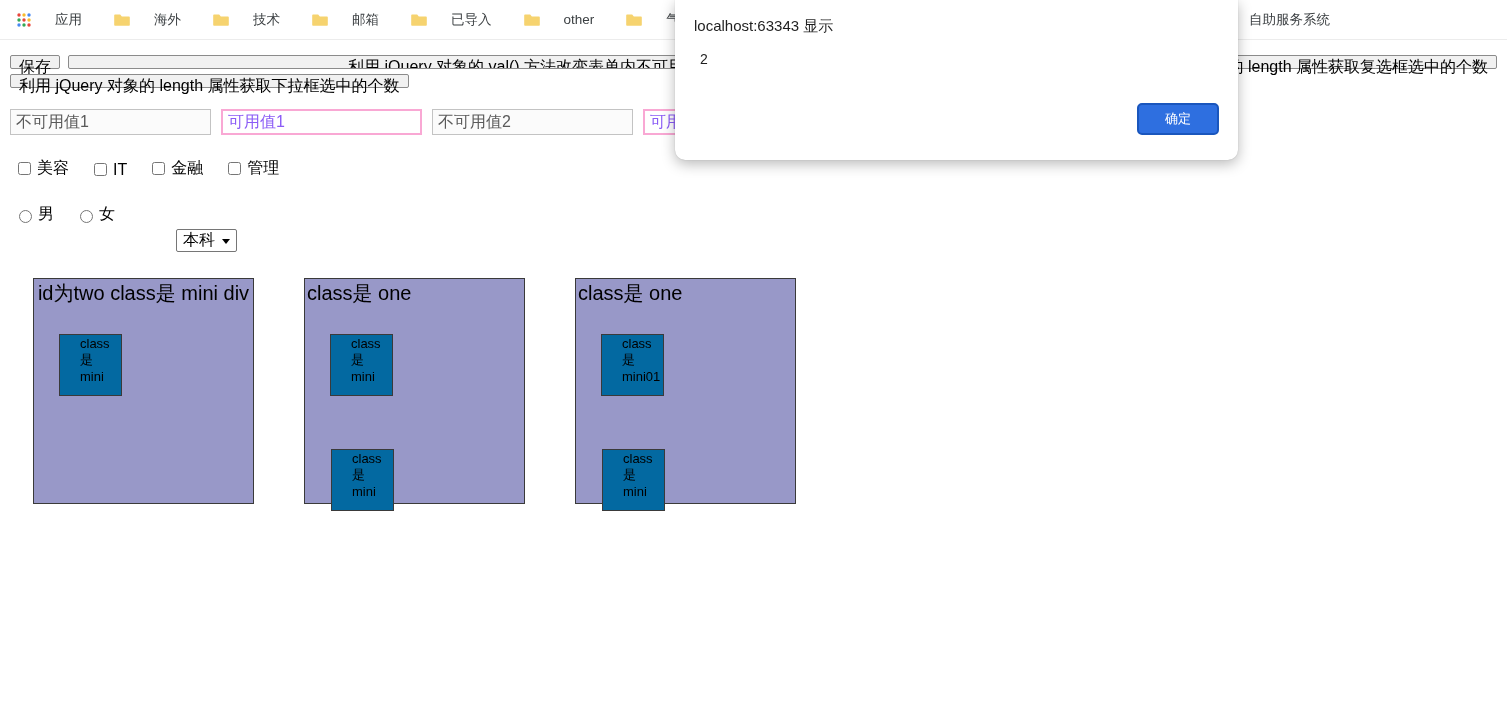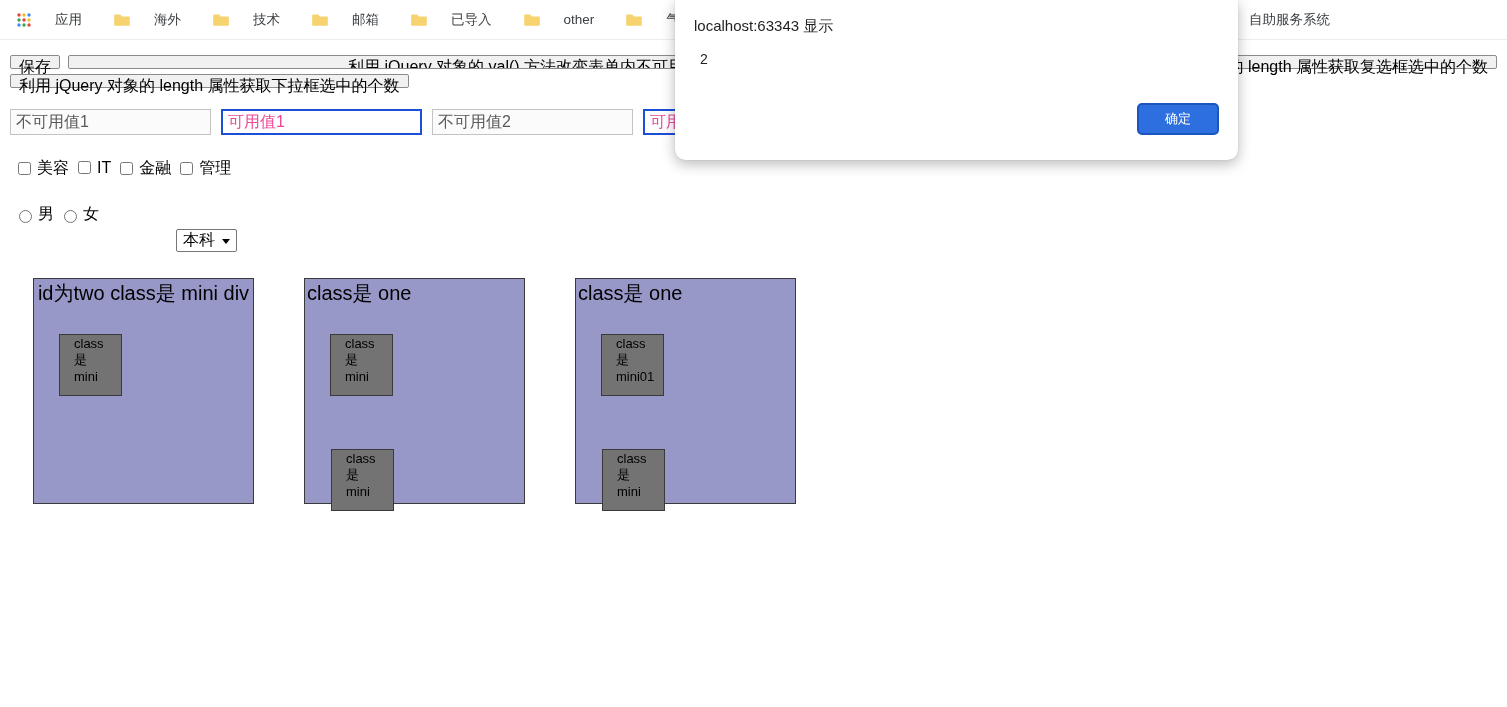--- a/index.html
+++ b/index.html
@@ -49,28 +49,28 @@
     white-space: nowrap;
     cursor: pointer;
   }
   .btn-grow { flex: 1; overflow: hidden; }
 
   .inputs-row { display: flex; gap: 10px; margin: 21px 10px 0 10px; }
   .inputs-row input {
     width: 201px; height: 26px;
     font-family: "Liberation Sans", sans-serif;
     font-size: 16px; padding: 1px 5px;
-    border: 2px solid #1d4ed8; background: #fff; color: #ec4899;
+    border: 2px solid #f9a8d4; background: #fff; color: #8b5cf6;
   }
   .inputs-row input:disabled {
     border: 1px solid #c3c3c3; background: #fbfbfb; color: #5a5a5a;
   }
 
   .check-row, .radio-row {
-    display: flex; align-items: flex-start; gap: 5px;
+    display: flex; align-items: flex-end; gap: 21px;
     margin: 23px 10px 0 14px; font-size: 16px; color: #000;
   }
   .radio-row { margin-top: 25px; }
   .check-row label, .radio-row label { display: flex; align-items: center; gap: 3px; cursor: pointer; }
 
   
   .job-select {
     margin: 46px 0 0 32px;
     width: 113px; height: 99px;
     border: 1px solid #7a7a7a;
@@ -109,24 +109,24 @@
     background: #9898c8;
     border: 1px solid #3a3a3a;
     position: relative;
     font-size: 20px; color: #000;
   }
   .big-box .box-title { padding: 1px 2px; }
   .big-box.center .box-title { text-align: center; }
   .mini-box {
     position: absolute;
     width: 63px; height: 62px;
-    background: #737373;
+    background: #0369a1;
     border: 1px solid #3a3a3a;
     font-size: 13px; line-height: 1.25;
-    padding: 1px 14px; color: #000;
+    padding: 1px 20px; color: #000;
     overflow: hidden;
   }
   .mini-pos-a { left: 25px; top: 55px; }
   .mini-pos-b { left: 26px; top: 170px; }
 
   
   .dialog {
     position: absolute; left: 675px; top: 0;
     width: 563px; height: 160px;
     background: #fff;

